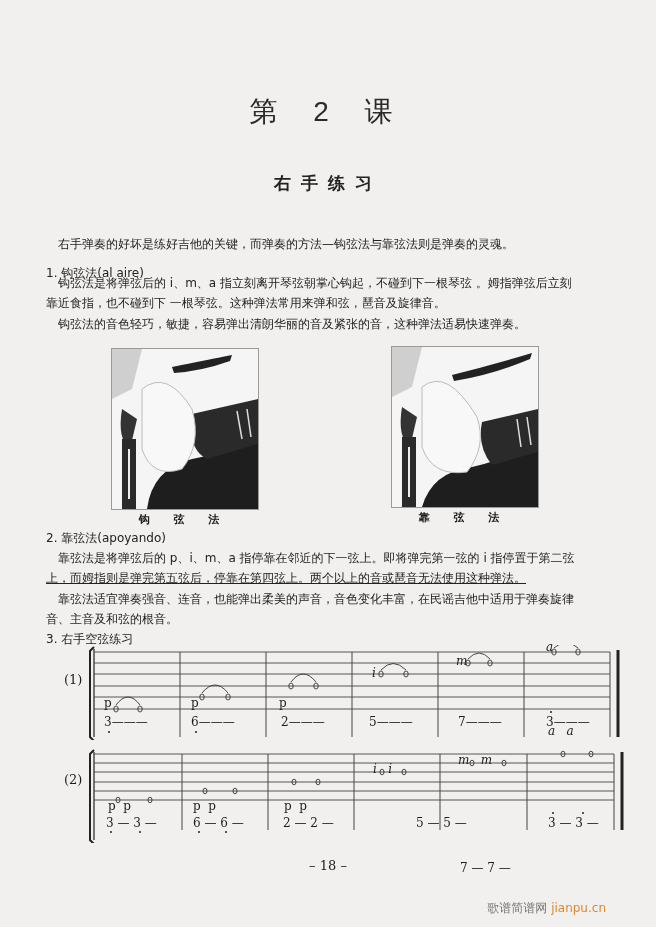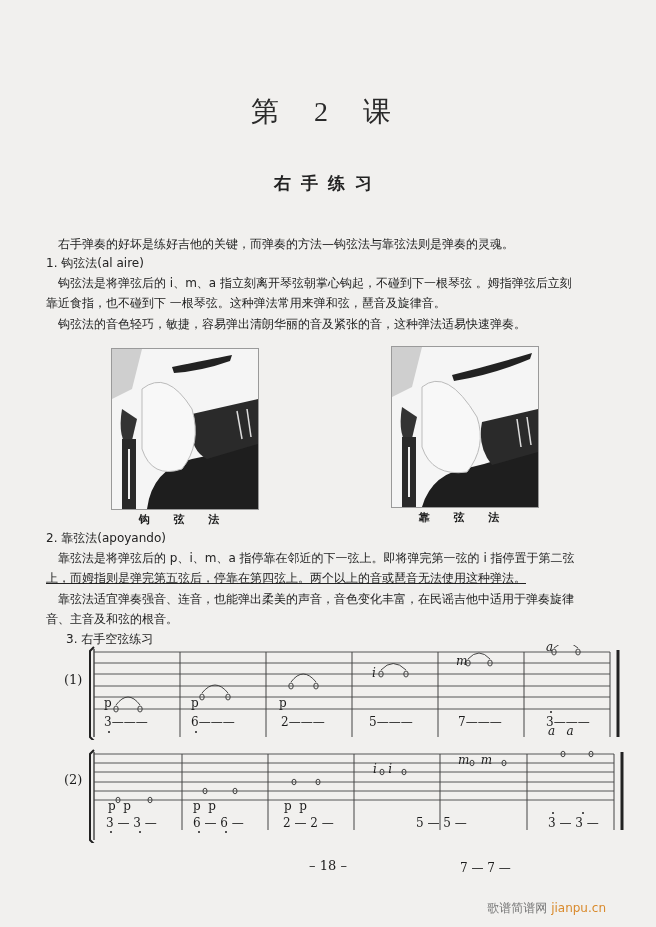--- a/index.html
+++ b/index.html
@@ -7,21 +7,21 @@
     width: 656px; height: 927px; overflow: hidden;
     background: #f1f0ee;
     font-family: "DejaVu Serif", "Liberation Serif", serif;
     color: #1c1c1c;
     position: relative;
   }
   .abs { position: absolute; }
   .lesson-title {
     left: 0; width: 656px; top: 93px; text-align: center;
     font-size: 28px; letter-spacing: 14px; color: #2a2a2a;
-    font-family: Liberation Serif, serif; font-weight: normal;
+    font-family: Liberation Sans, sans-serif; font-weight: normal;
   }
   .section-title {
     left: 0; width: 656px; top: 172px; text-align: center;
     font-size: 17px; letter-spacing: 10px; font-weight: bold;
     font-family: "DejaVu Sans", sans-serif; color: #222;
   }
   .para {
     font-size: 12px; line-height: 16px; white-space: nowrap;
     font-family: "DejaVu Sans", sans-serif; color: #222;
   }
@@ -40,21 +40,21 @@
   .watermark .wm-url { color: #d98a2c; }
 </style>
 </head>
 <body>
 
 <div class="abs lesson-title">第 2 课</div>
 <div class="abs section-title">右手练习</div>
 
 <div class="abs para" style="left:58px; top:236px;">右手弹奏的好坏是练好吉他的关键，而弹奏的方法—钩弦法与靠弦法则是弹奏的灵魂。</div>
 
-<div class="abs para" style="left:46px; top:255px;">1. 钩弦法(al aire)</div>
+<div class="abs para" style="left:46px; top:265px;">1. 钩弦法(al aire)</div>
 <div class="abs para" style="left:58px; top:275px;">钩弦法是将弹弦后的 i、m、a 指立刻离开琴弦朝掌心钩起，不碰到下一根琴弦 。姆指弹弦后立刻</div>
 <div class="abs para" style="left:46px; top:295px;">靠近食指，也不碰到下 一根琴弦。这种弹法常用来弹和弦，琶音及旋律音。</div>
 <div class="abs para" style="left:58px; top:316px;">钩弦法的音色轻巧，敏捷，容易弹出清朗华丽的音及紧张的音，这种弹法适易快速弹奏。</div>
 
 <div class="abs photo" style="left:111px; top:348px; width:146px; height:160px;">
   <svg width="146" height="160" viewBox="0 0 146 160">
     <rect width="146" height="160" fill="#f5f5f5"></rect>
     <path d="M0 0 L30 0 L20 40 L0 50 Z" fill="#cfcfcf"></path>
     <path d="M60 18 Q100 10 120 6 L118 12 Q90 22 62 24 Z" fill="#222"></path>
     <path d="M10 60 Q5 90 18 100 L25 70 Z" fill="#333"></path>
@@ -85,21 +85,21 @@
   </svg>
 </div>
 <div class="abs caption" style="left:391px; top:510px; width:146px;">靠 弦 法</div>
 
 <div class="abs para" style="left:46px; top:530px;">2. 靠弦法(apoyando)</div>
 <div class="abs para" style="left:58px; top:550px;">靠弦法是将弹弦后的 p、i、m、a 指停靠在邻近的下一弦上。即将弹完第一弦的 i 指停置于第二弦</div>
 <div class="abs para" style="left:46px; top:570px;text-decoration:underline;">上，而姆指则是弹完第五弦后，停靠在第四弦上。两个以上的音或琶音无法使用这种弹法。</div>
 <div class="abs para" style="left:58px; top:591px;">靠弦法适宜弹奏强音、连音，也能弹出柔美的声音，音色变化丰富，在民谣吉他中适用于弹奏旋律</div>
 <div class="abs para" style="left:46px; top:611px;">音、主音及和弦的根音。</div>
 
-<div class="abs para" style="left:46px; top:631px;margin-left:20px;">3. 右手空弦练习</div>
+<div class="abs para" style="left:46px; top:631px;">3. 右手空弦练习</div>
 
 <div class="abs staff-label" style="left:64px; top:672px;">(1)</div>
 <svg class="abs" style="left:86px; top:645px;" width="540" height="95" viewBox="0 0 540 95">
   <path d="M8 2 L4 6 L4 92 L8 96" fill="none" stroke="#222" stroke-width="2"></path>
   <line x1="8" y1="4" x2="8" y2="92" stroke="#222" stroke-width="1.2"></line>
   <g stroke="#444" stroke-width="0.9">
     <line x1="8" y1="7" x2="524" y2="7"></line>
       <line x1="8" y1="18" x2="524" y2="18"></line>
     <line x1="8" y1="29" x2="524" y2="29"></line>
       <line x1="8" y1="41" x2="524" y2="41"></line>

